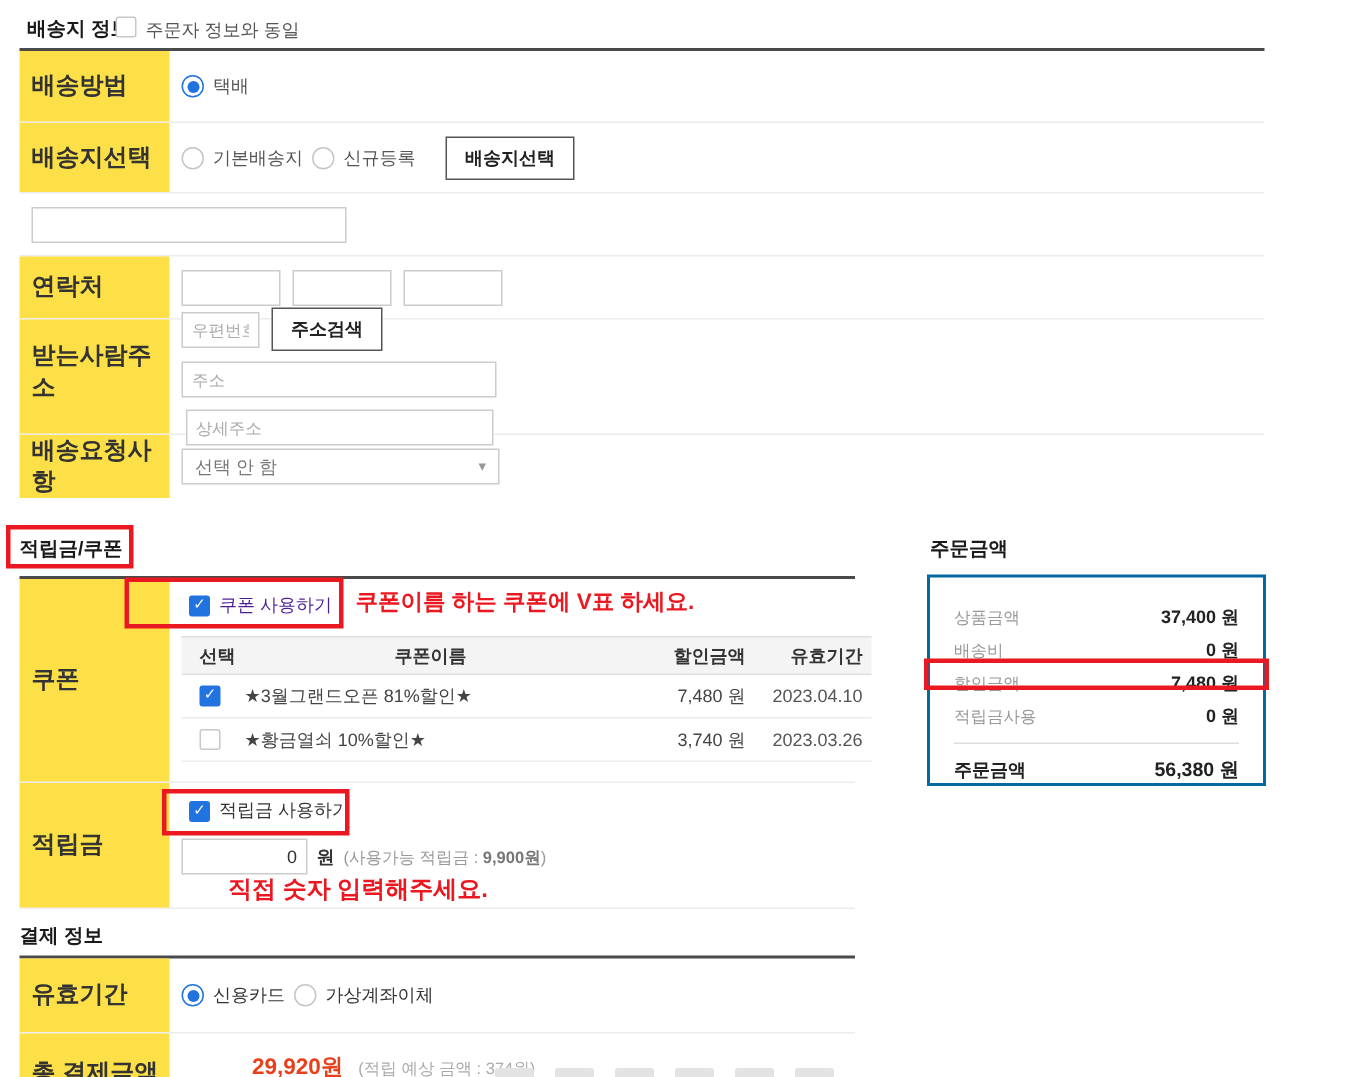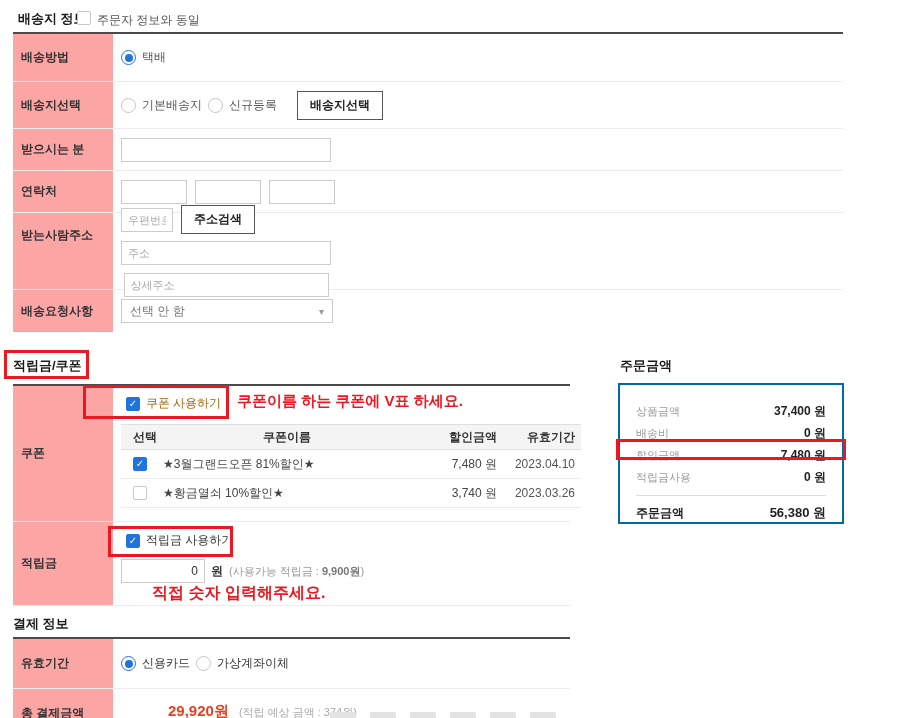--- a/index.html
+++ b/index.html
@@ -7,21 +7,21 @@
   #page { position:relative; width:899px; height:718px; background:#fff; overflow:hidden; }
 
   .sec-title { position:absolute; font-size:13px; font-weight:bold; color:#1a1a1a; }
 
   
   .hdr-cb-label { position:absolute; font-size:12px; color:#555; }
 
   
   .ftable { position:absolute; border-top:2px solid #4a4a4a; background:#fff; }
   .row { display:flex; border-bottom:1px solid #ececec; }
-  .lbl { width:100px; flex-shrink:0; background:#fca5a5; font-size:12px; font-weight:bold; color:#333;
+  .lbl { width:100px; flex-shrink:0; background:#fde047; font-size:16px; font-weight:bold; color:#333;
          display:flex; align-items:center; padding-left:8px; }
   .lbl.top { align-items:flex-start; padding-top:14px; }
   .cnt { flex:1; display:flex; align-items:center; padding-left:8px; gap:6px; font-size:12px; color:#555; }
   .cnt.col { flex-direction:column; align-items:flex-start; justify-content:center; gap:7px; }
   .hgroup { display:flex; align-items:center; gap:6px; }
 
   
   .radio { width:15px; height:15px; border-radius:50%; border:1px solid #c5c5c5; background:#fff;
            display:inline-flex; align-items:center; justify-content:center; flex-shrink:0; }
   .radio.checked { border:1.5px solid #2173e0; }
@@ -103,21 +103,20 @@
       <div class="cnt">
         <span class="radio"></span>
         <span>기본배송지</span>
         <span class="radio"></span>
         <span>신규등록</span>
         <span class="gap14"></span>
         <button class="btn">배송지선택</button>
       </div>
     </div>
     <div class="row" style="height:42px;">
-      <div class="lbl">받으시는 분</div>
       <div class="cnt">
         <input class="inp" style="width: 210px;">
       </div>
     </div>
     <div class="row" style="height:42px;">
       <div class="lbl">연락처</div>
       <div class="cnt" style="gap:8px;">
         <input class="inp" style="width: 66px;">
         <input class="inp" style="width: 66px;">
         <input class="inp" style="width: 66px;">
@@ -150,21 +149,21 @@
   <div class="sec-title" style="left:13px; top:357px;">적립금/쿠폰</div>
 
   <div class="ftable" style="left:13px; top:384px; width:557px;">
     <div class="row" style="height:136px;">
       <div class="lbl">쿠폰</div>
       <div class="cnt col" style="justify-content:flex-start; padding-top:9px; gap:0;">
         <div class="hgroup" style="margin-left:5px;">
           <span class="cb checked">
               <span class="g">✓</span>
             </span>
-          <span style="color:#a16207;font-family:Liberation Serif, serif;">쿠폰 사용하기</span>
+          <span style="color:#4c1d95;">쿠폰 사용하기</span>
         </div>
         <div class="ctable">
           <div class="chead">
             <div class="c-sel">선택</div>
             <div class="c-name">쿠폰이름</div>
             <div class="c-disc">할인금액</div>
             <div class="c-exp">유효기간</div>
           </div>
           <div class="crow">
             <div class="c-sel">

